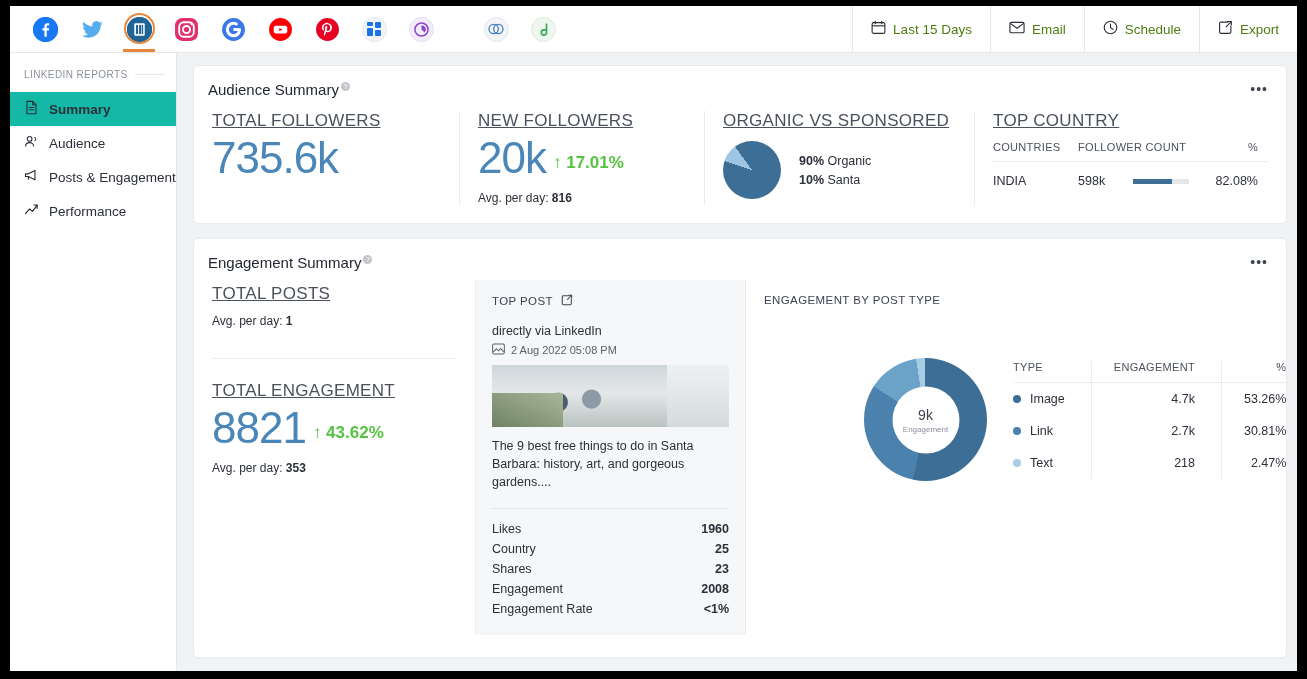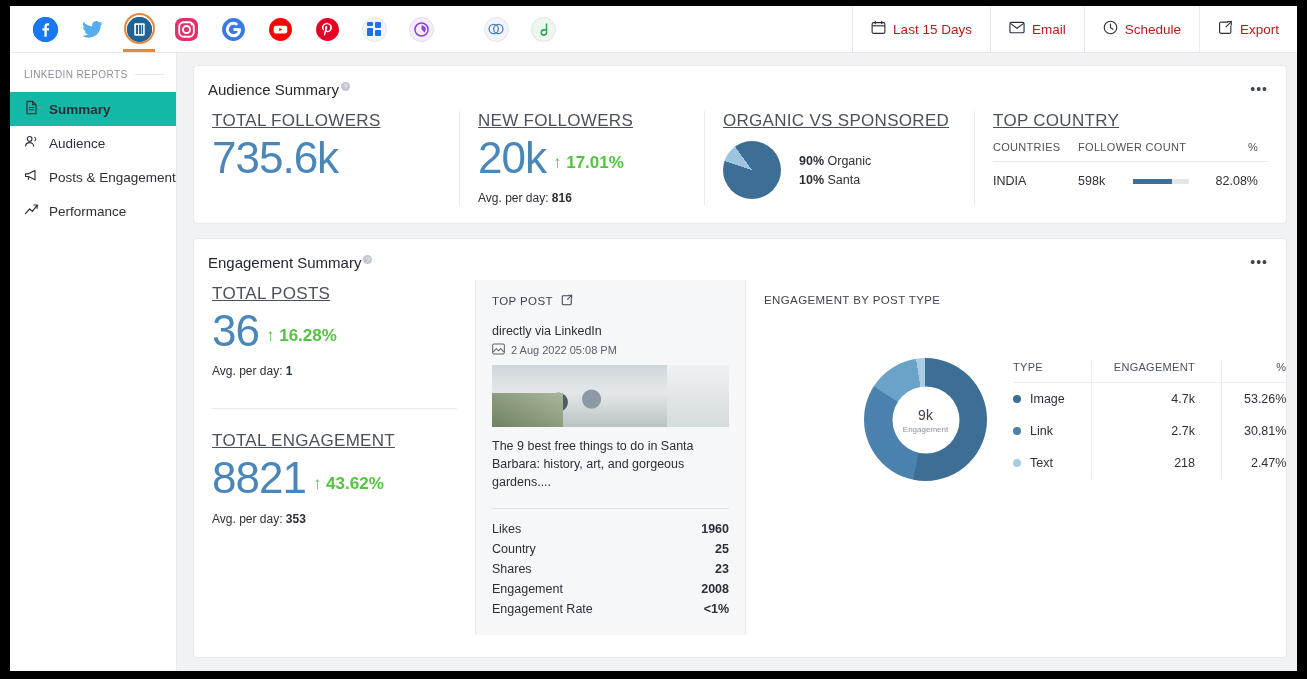--- a/index.html
+++ b/index.html
@@ -68,21 +68,21 @@
   }
   .topright {
     margin-left: auto;
     display: flex; align-items: stretch;
   }
   .tritem {
     display: flex; align-items: center; gap: 7px;
     padding: 0 18px;
     border-left: 1px solid #e6e8eb;
     font-size: 13.5px;
-    color: #b91c1c;
+    color: #4d7c0f;
     cursor: pointer;
     white-space: nowrap;
   }
   .tritem svg { flex: none; }
 
   
   .body { display: flex; height: 618px; }
   .sidebar {
     width: 167px;
     background: #fff;
@@ -558,24 +558,20 @@
         <div class="dots">•••</div>
         <div class="card-title">
           <span>Engagement Summary</span>
           <span class="help">?</span>
         </div>
 
         <div class="eng-row">
 
           <div class="eng-left">
             <div class="col-label">Total Posts</div>
-            <div class="num-row">
-              <span class="bignum">36</span>
-              <span class="delta" style="margin-bottom:8px">↑ 16.28%</span>
-            </div>
             <div class="avg">
               <span>Avg. per day:</span>
               <b>1</b>
             </div>
 
             <div class="hr"></div>
 
             <div class="col-label">Total Engagement</div>
             <div class="num-row">
               <span class="bignum">8821</span>

